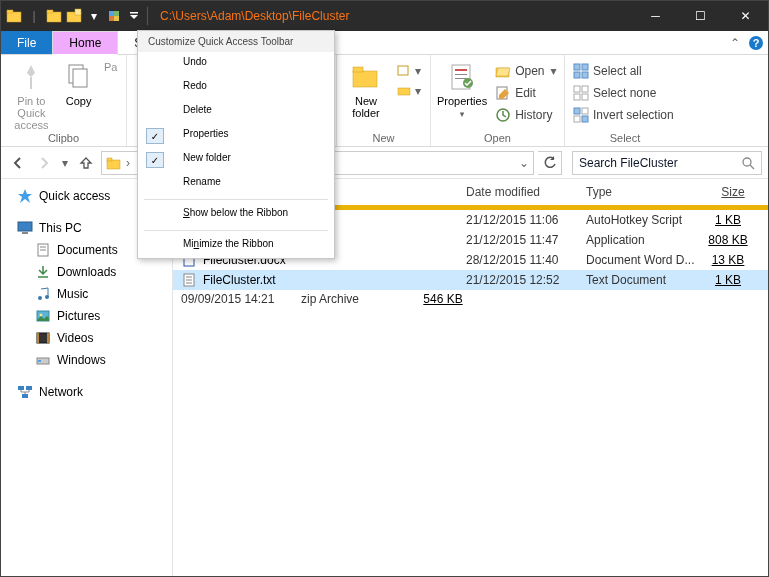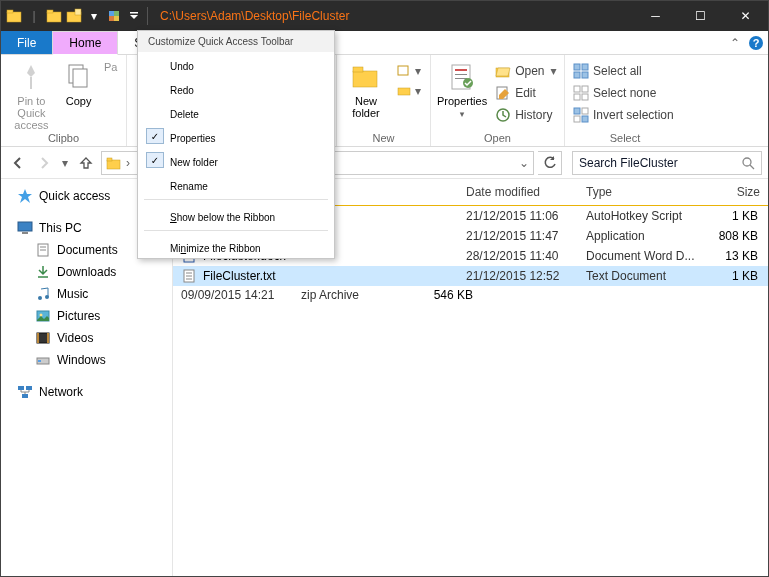--- a/index.html
+++ b/index.html
@@ -42,36 +42,36 @@
 
 .body { flex:1; display: flex; overflow:hidden;}
 .tree { width: 172px; border-right:1px solid #e5e5e5; padding: 6px 0; overflow:auto;}
 .tree-item { display:flex; align-items:center; gap:6px; padding: 3px 8px 3px 16px; font-size:12px;}
 .tree-item.sub { padding-left: 34px; }
 .tree-item.selected { background:#cce8ff; border:1px solid #99d1ff; padding-top:2px; padding-bottom:2px;}
 .tree-sep { height: 10px; }
 .tree-ico { width:16px; height:16px; }
 
 .list { flex:1; display:flex; flex-direction:column; overflow:auto;}
-.colhdr { display:flex; border-bottom:1px solid #eab308; font-size:12px; color:#444;}
+.colhdr { display:flex; border-bottom:5px solid #eab308; font-size:12px; color:#444;}
 .colhdr > div { padding:6px 8px; }
 .c-name { flex:1; }
 .c-date { width:120px; }
 .c-type { width:120px; }
-.c-size { width:70px; text-align:right; }
+.c-size { width:70px; text-align:center;text-decoration:underline; }
 .row { display:flex; font-size:12px; padding: 2px 0; align-items:center;}
 .row.selected { background:#cce8ff; }
 .row .c-name { display:flex; align-items:center; gap:6px; padding-left:8px;}
 .row .c-date, .row .c-type { padding-left:8px; color:#333;}
 .row .c-size { padding-right:10px;}
 .file-ico { width:16px; height:16px; }
 
 .qat-menu { position:absolute; left:137px; top:30px; width:198px; background:#fff; border:1px solid #c7c7c7; box-shadow:2px 2px 6px rgba(0,0,0,0.25); z-index:30; font-size:10px;}
 .qat-title { background:#f2f2f2; padding:5px 10px; color:#444;}
-.qat-item { display:flex; align-items:flex-end; padding:4px 8px; gap:6px;}
+.qat-item { display:flex; align-items:flex-start; padding:4px 8px; gap:19px;}
 .qat-item .check { width:18px; height:16px; display:flex; align-items:center; justify-content:center; border:1px solid transparent;}
 .qat-item .check.on { border:1px solid #9bb8d3; background:#e3eefb;}
 .qat-sep { height:1px; background:#e0e0e0; margin:3px 6px;}
 
 svg { display:block; }
 .folder-svg{fill:#ffcf4b; stroke:#c79a1f; stroke-width:0.5;}
 </style>
 </head>
 <body>
 

